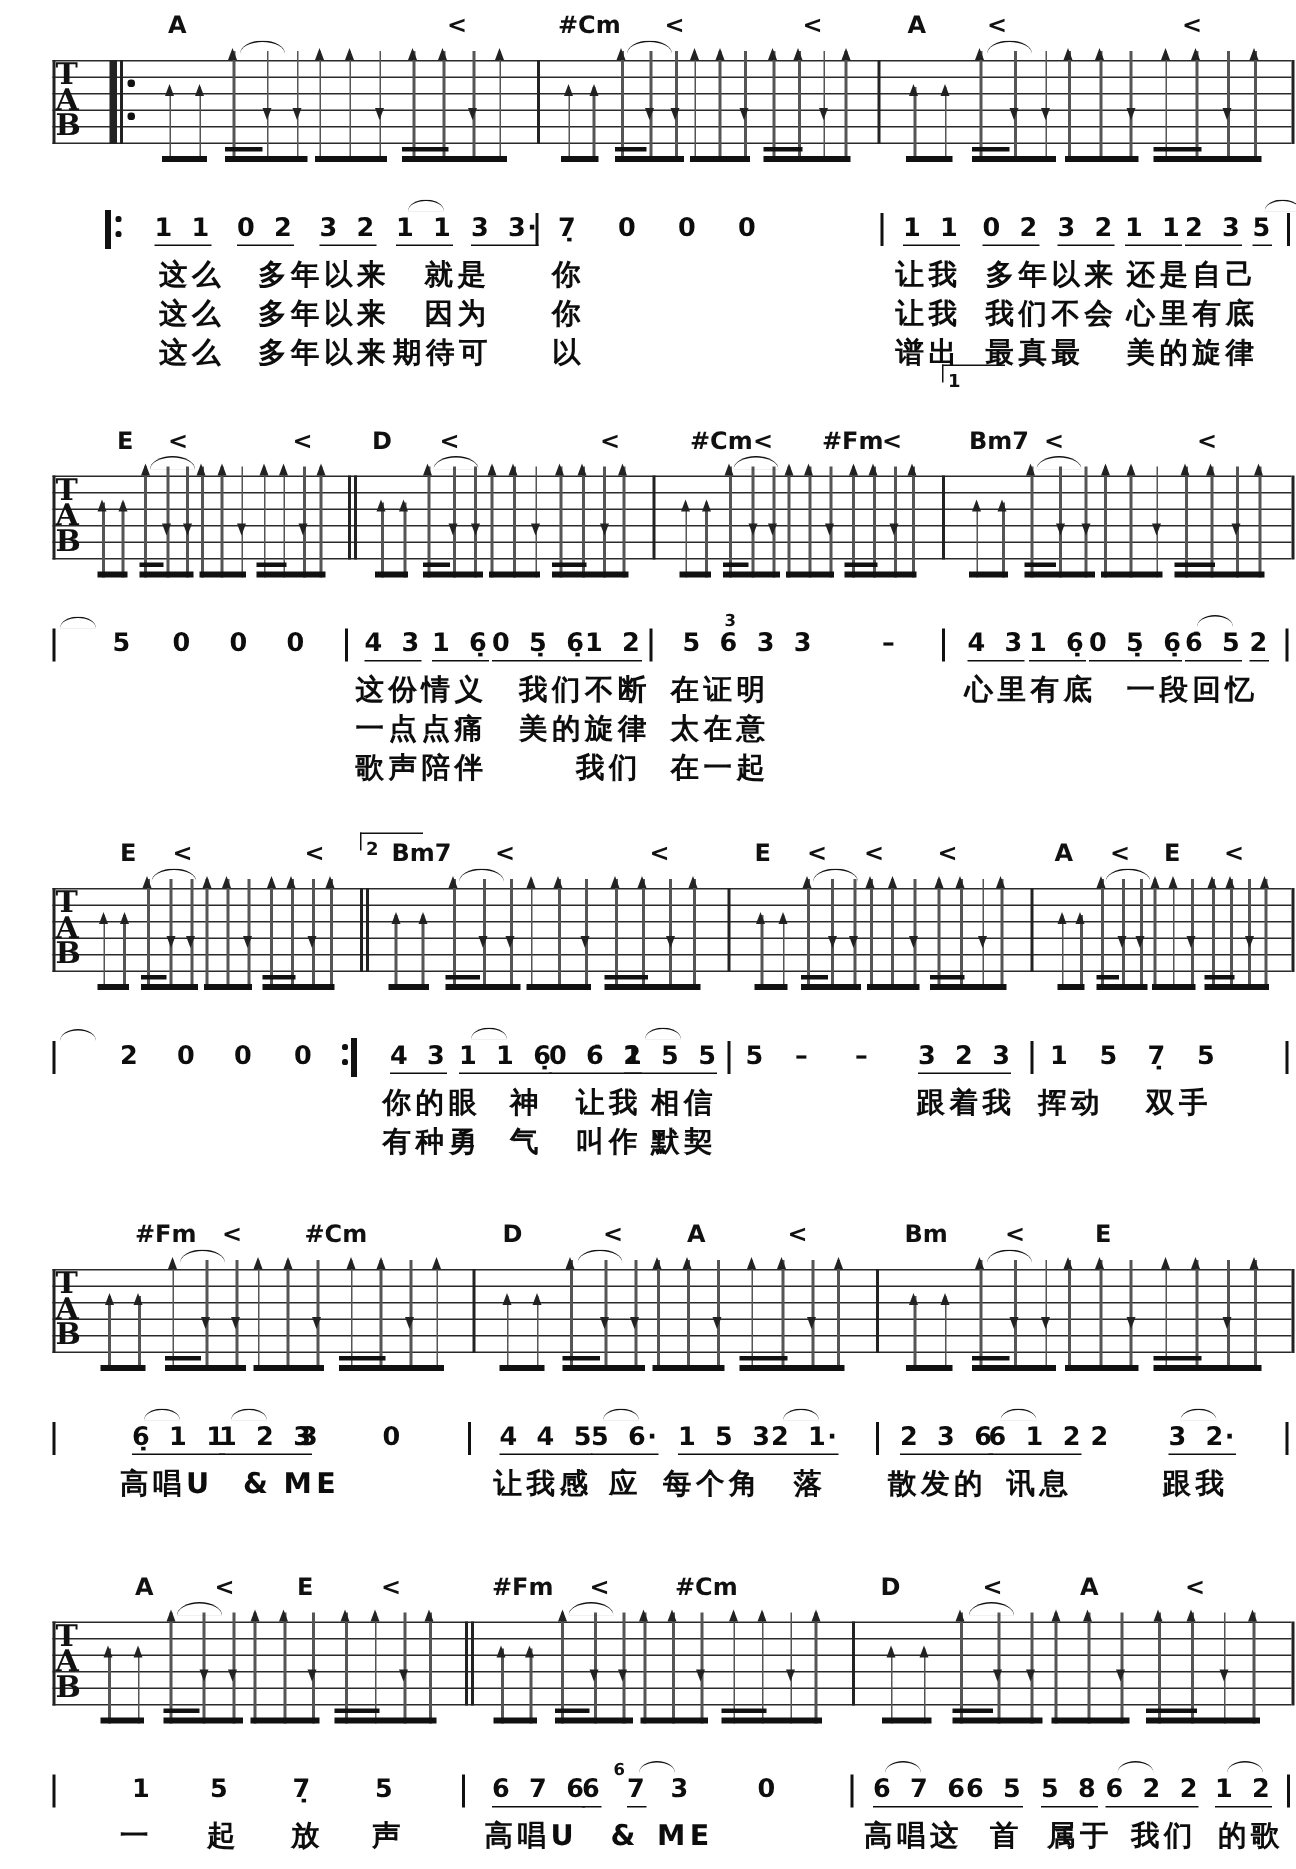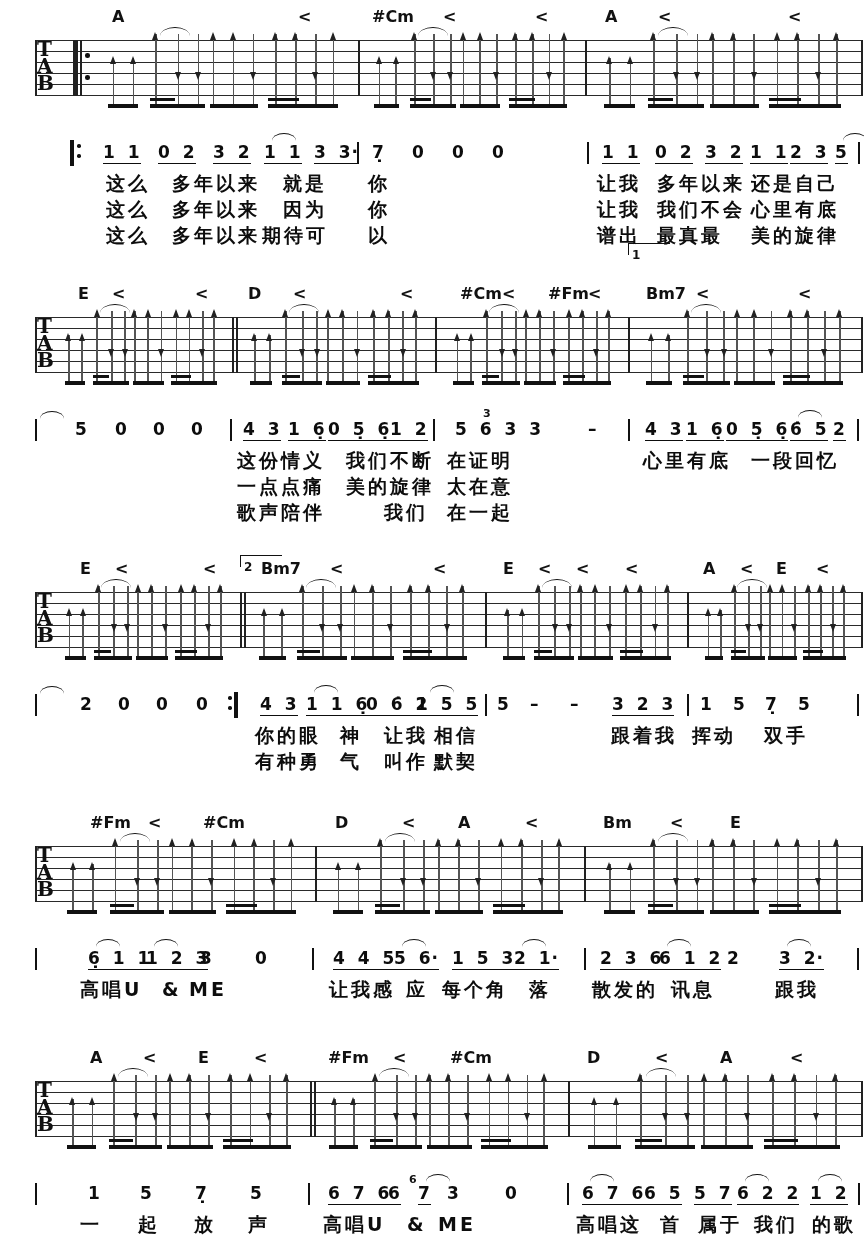--- a/index.html
+++ b/index.html
@@ -651,21 +651,21 @@
     <div class="num ul" style="position: absolute; left: 328px; top: 1185px;">6 7 6</div>
     <div class="num ul" style="position: absolute; left: 388px; top: 1185px;">6</div>
     <div class="num ul" style="position: absolute; left: 418px; top: 1185px;">7</div>
     <div class="ntie" style="position: absolute; left: 426px; top: 1174px;"></div>
     <div class="grace" style="position: absolute; left: 409px; top: 1173px;">6</div>
     <div class="num" style="position: absolute; left: 447px; top: 1185px;">3</div>
     <div class="num" style="position: absolute; left: 505px; top: 1185px;">0</div>
     <div class="num ul" style="position: absolute; left: 582px; top: 1185px;">6 7 6</div>
     <div class="ntie" style="position: absolute; left: 590px; top: 1174px;"></div>
     <div class="num ul" style="position: absolute; left: 644px; top: 1185px;">6 5</div>
-    <div class="num ul" style="position: absolute; left: 694px; top: 1185px;">5 7</div>
+    <div class="num ul" style="position: absolute; left: 694px; top: 1185px;">5 8</div>
     <div class="num ul" style="position: absolute; left: 737px; top: 1185px;">6 2 2</div>
     <div class="ntie" style="position: absolute; left: 745px; top: 1174px;"></div>
     <div class="num ul" style="position: absolute; left: 810px; top: 1185px;">1 2</div>
     <div class="ntie" style="position: absolute; left: 818px; top: 1174px;"></div>
     <div class="lyr" style="position: absolute; left: 80px; top: 1215px;">一</div>
     <div class="lyr" style="position: absolute; left: 138px; top: 1215px;">起</div>
     <div class="lyr" style="position: absolute; left: 194px; top: 1215px;">放</div>
     <div class="lyr" style="position: absolute; left: 248px; top: 1215px;">声</div>
     <div class="lyr" style="position: absolute; left: 323px; top: 1215px;">高唱U</div>
     <div class="lyr" style="position: absolute; left: 407px; top: 1215px;">&amp;</div>

